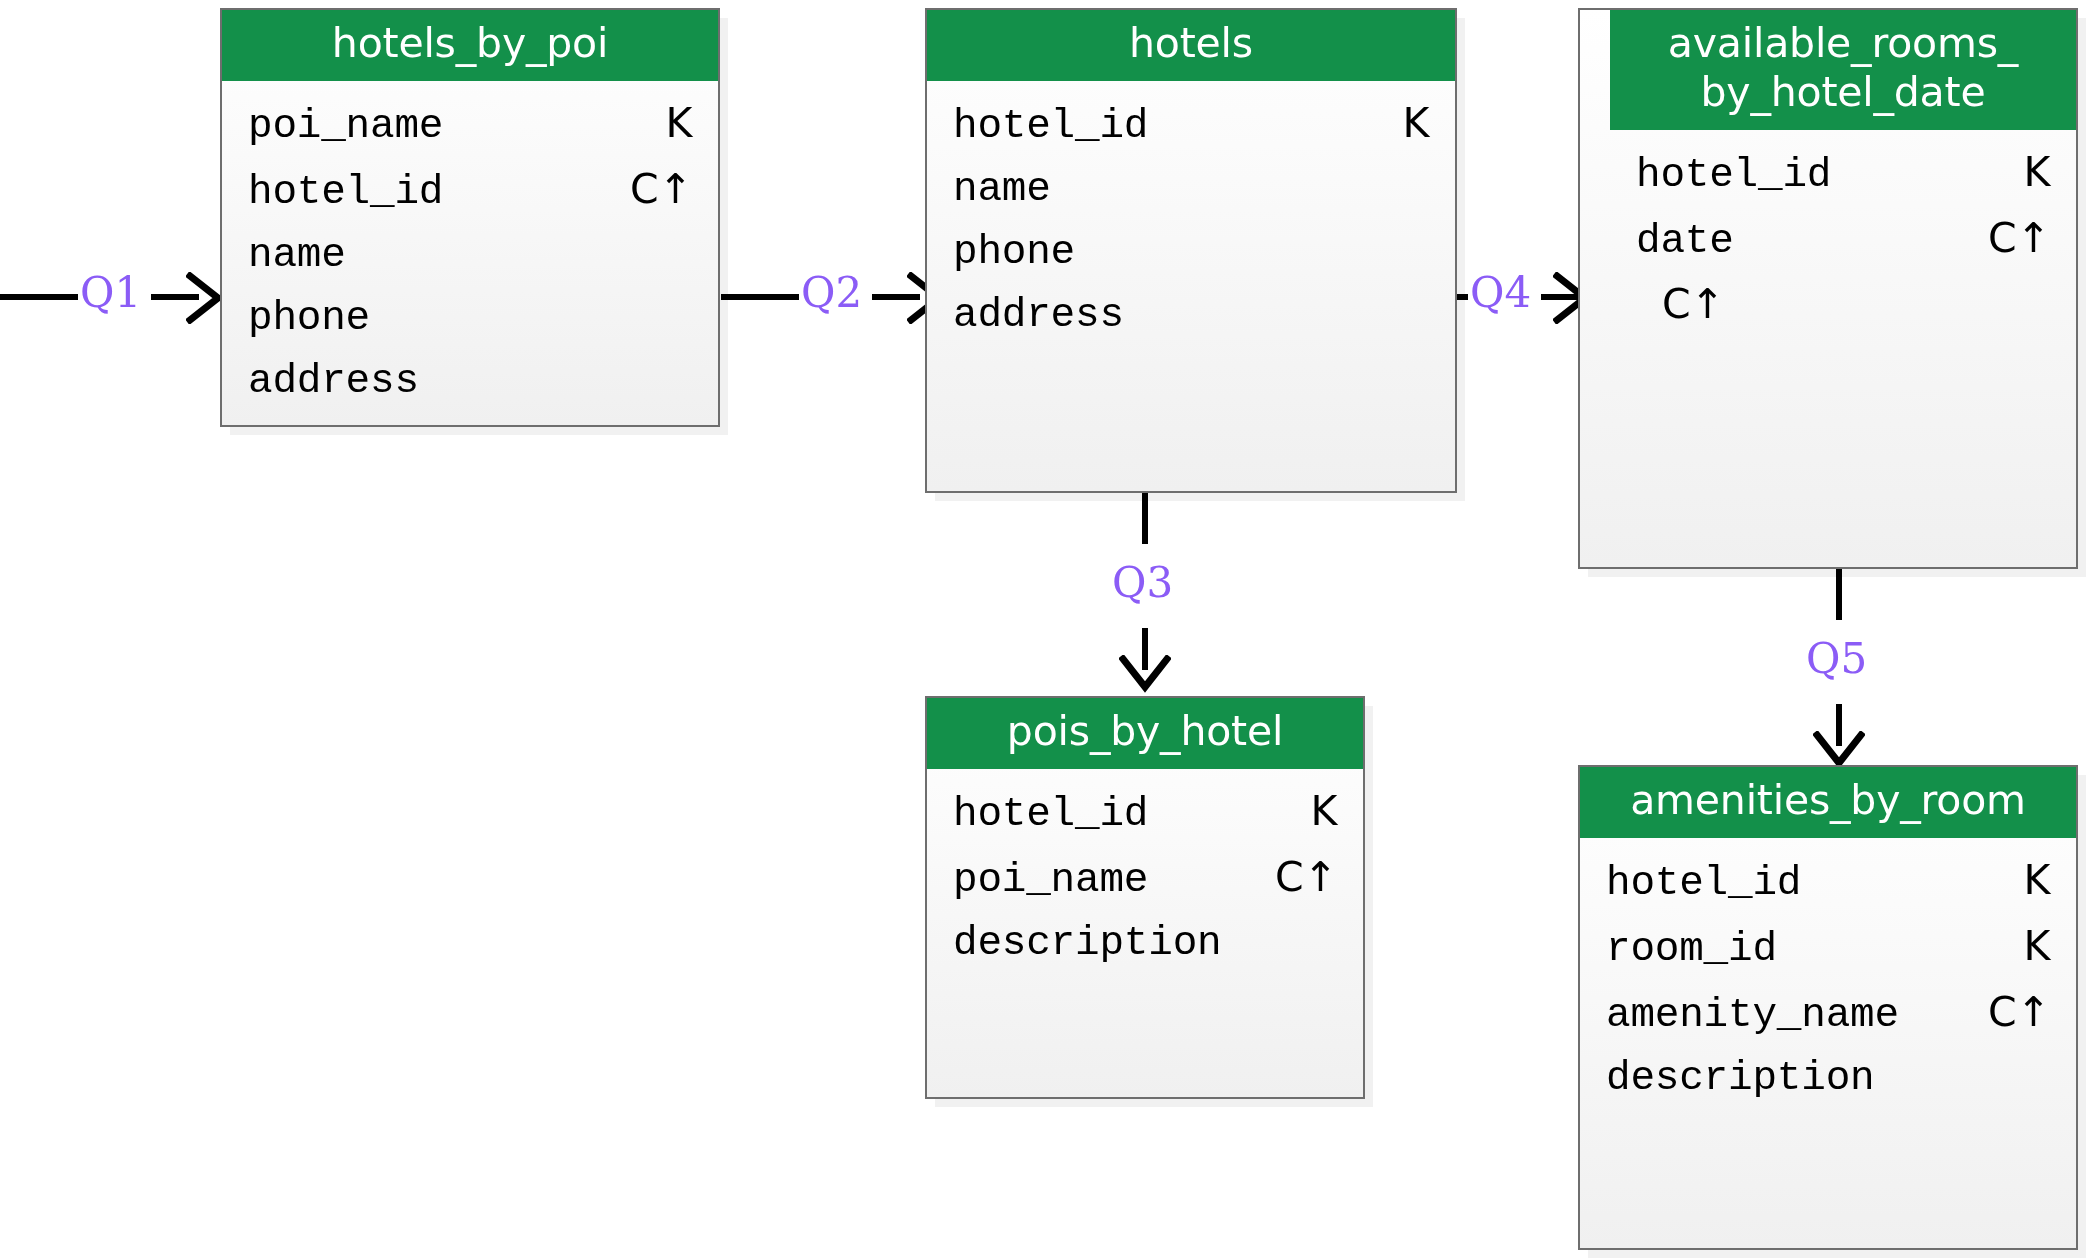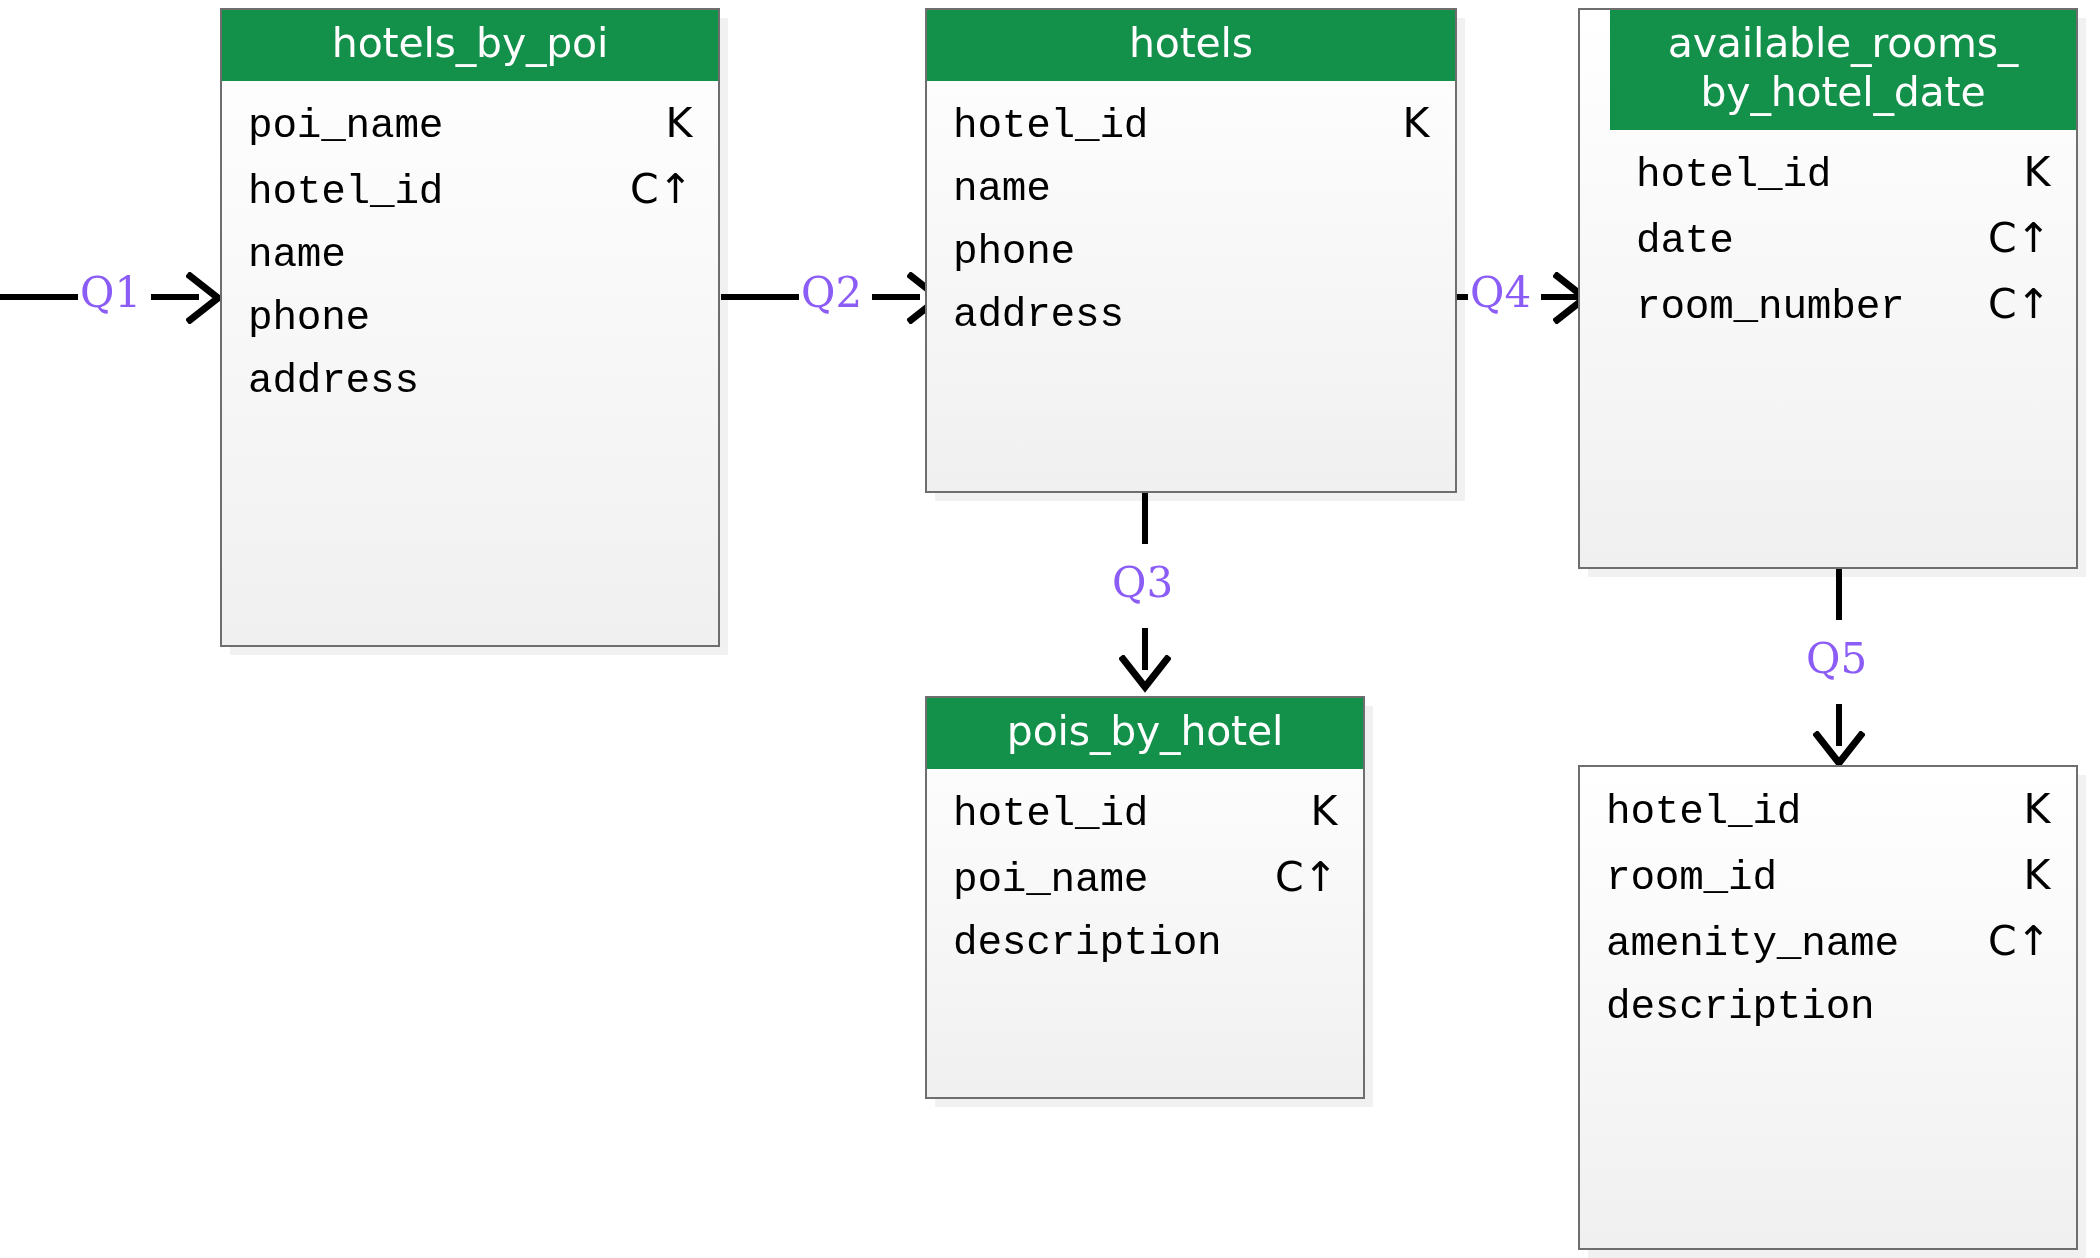--- a/index.html
+++ b/index.html
@@ -128,21 +128,21 @@
 
   <div class="conn-line conn-v" style="left:1836px; top:568px; height:52px;"></div>
   <div class="conn-label" style="left:1806px; top:638px;">Q5</div>
   <div class="conn-line conn-v" style="left:1836px; top:704px; height:42px;"></div>
   <div class="arrow-head" style="left:1813px; top:731px;">
     <svg width="52" height="38" viewBox="0 0 52 38">
       <path d="M4 4 L26 32 L48 4" fill="none" stroke="#000" stroke-width="7" stroke-linecap="square" stroke-linejoin="miter"></path>
     </svg>
   </div>
 
-  <div class="table-card" style="left:220px; top:8px; width:500px; height:639px;">
+  <div class="table-card" style="left:220px; top:8px; width:500px; height:419px;">
     <div class="table-header">hotels_by_poi</div>
     <div class="table-body">
       <div class="col-row">
         <span class="col-name">poi_name</span>
         <span class="col-key">K</span>
       </div>
       <div class="col-row">
         <span class="col-name">hotel_id</span>
         <span class="col-key">C↑</span>
       </div>
@@ -189,21 +189,20 @@
     <div class="table-body">
       <div class="col-row">
         <span class="col-name">hotel_id</span>
         <span class="col-key">K</span>
       </div>
       <div class="col-row">
         <span class="col-name">date</span>
         <span class="col-key">C↑</span>
       </div>
       <div class="col-row">
-        <span class="col-name">room_number</span>
         <span class="col-key">C↑</span>
       </div>
     </div>
   </div>
 
   <div class="table-card" style="left:925px; top:688px; width:440px; height:403px;margin-top:8px;">
     <div class="table-header">pois_by_hotel</div>
     <div class="table-body">
       <div class="col-row">
         <span class="col-name">hotel_id</span>
@@ -214,20 +213,21 @@
         <span class="col-key">C↑</span>
       </div>
       <div class="col-row">
         <span class="col-name">description</span>
         <span class="col-key"></span>
       </div>
     </div>
   </div>
 
   <div class="table-card" style="left:1578px; top:765px; width:500px; height:485px;">
+    <div class="table-header">amenities_by_room</div>
     <div class="table-body">
       <div class="col-row">
         <span class="col-name">hotel_id</span>
         <span class="col-key">K</span>
       </div>
       <div class="col-row">
         <span class="col-name">room_id</span>
         <span class="col-key">K</span>
       </div>
       <div class="col-row">

